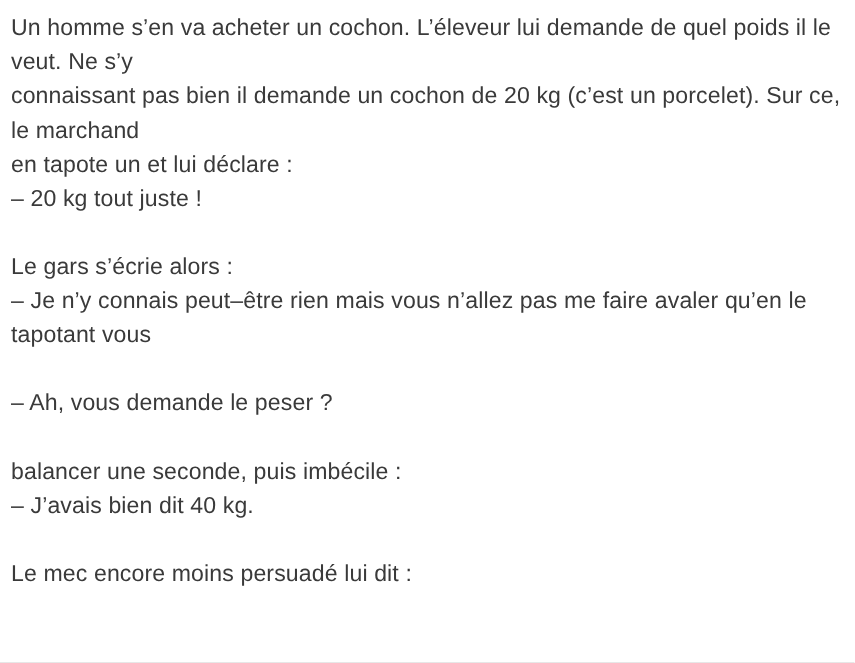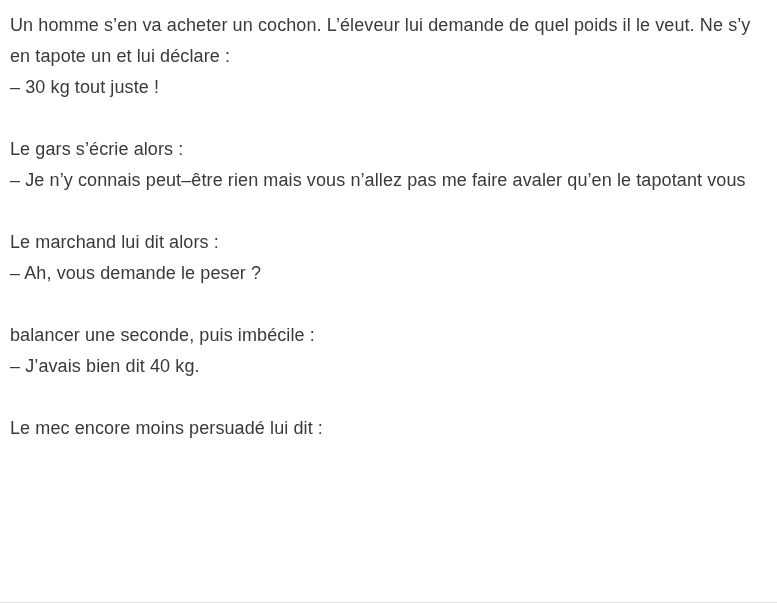--- a/index.html
+++ b/index.html
@@ -16,21 +16,21 @@
   .page {
     position: relative;
     width: 777px;
     height: 603px;
     box-sizing: border-box;
     padding: 10px 10px 0 10px;
     background: #ffffff;
   }
   .story {
     color: #3a3a3a;
-    font-size: 18px;
+    font-size: 21px;
     line-height: 31px;
     letter-spacing: 0.1px;
   }
   .para {
     margin: 0;
     padding: 0;
   }
   .blank-line {
     height: 31px;
   }
@@ -48,35 +48,35 @@
 </style>
 </head>
 <body>
 
 <div class="page">
 
   <div class="story">
 
     <div class="para">
       <div class="line">Un homme s’en va acheter un cochon. L’éleveur lui demande de quel poids il le veut. Ne s’y</div>
+      <div class="line">connaissant pas bien il demande un cochon de 20 kg (c’est un porcelet). Sur ce, le marchand</div>
       <div class="line">en tapote un et lui déclare :</div>
-      <div class="line">– 30 kg tout juste !</div>
+      <div class="line">– 20 kg tout juste !</div>
     </div>
 
     <div class="blank-line"></div>
 
     <div class="para">
       <div class="line">Le gars s’écrie alors :</div>
       <div class="line">– Je n’y connais peut–être rien mais vous n’allez pas me faire avaler qu’en le tapotant vous</div>
     </div>
 
     <div class="blank-line"></div>
 
     <div class="para">
-      <div class="line">Le marchand lui dit alors :</div>
       <div class="line">– Ah, vous demande le peser ?</div>
     </div>
 
     <div class="blank-line"></div>
 
     <div class="para">
       <div class="line">balancer une seconde, puis imbécile :</div>
       <div class="line">– J’avais bien dit 40 kg.</div>
     </div>
 

